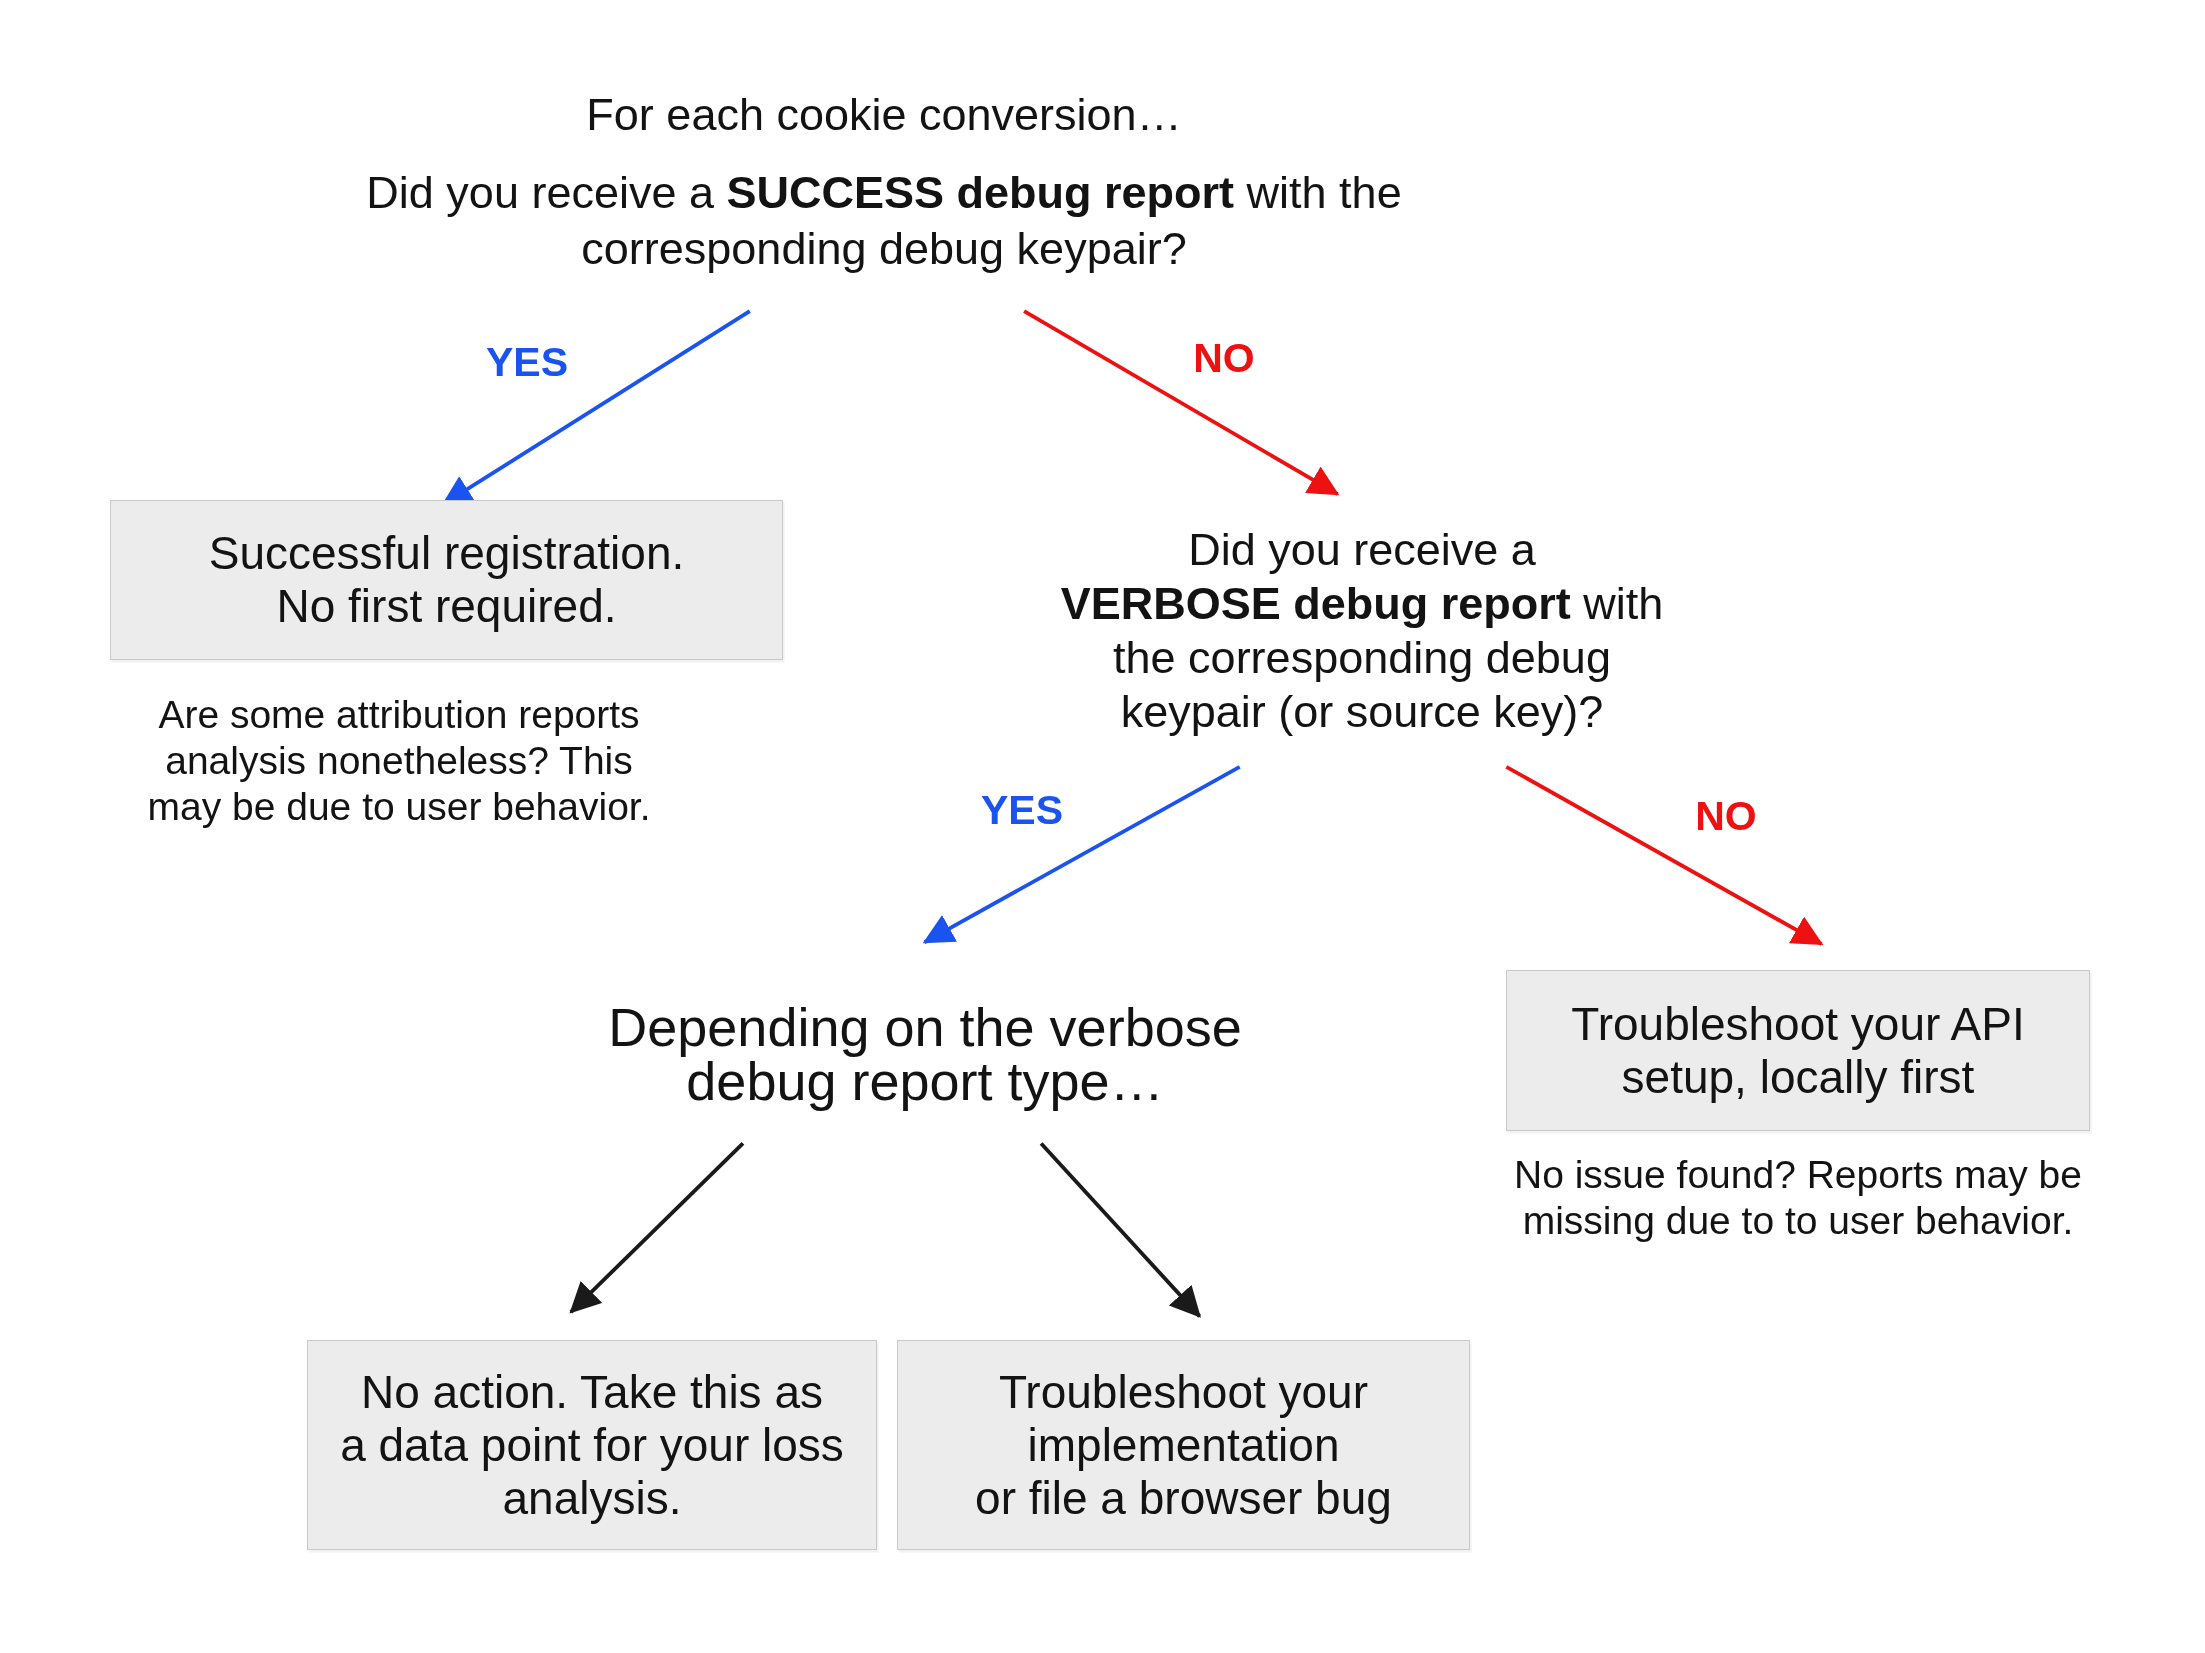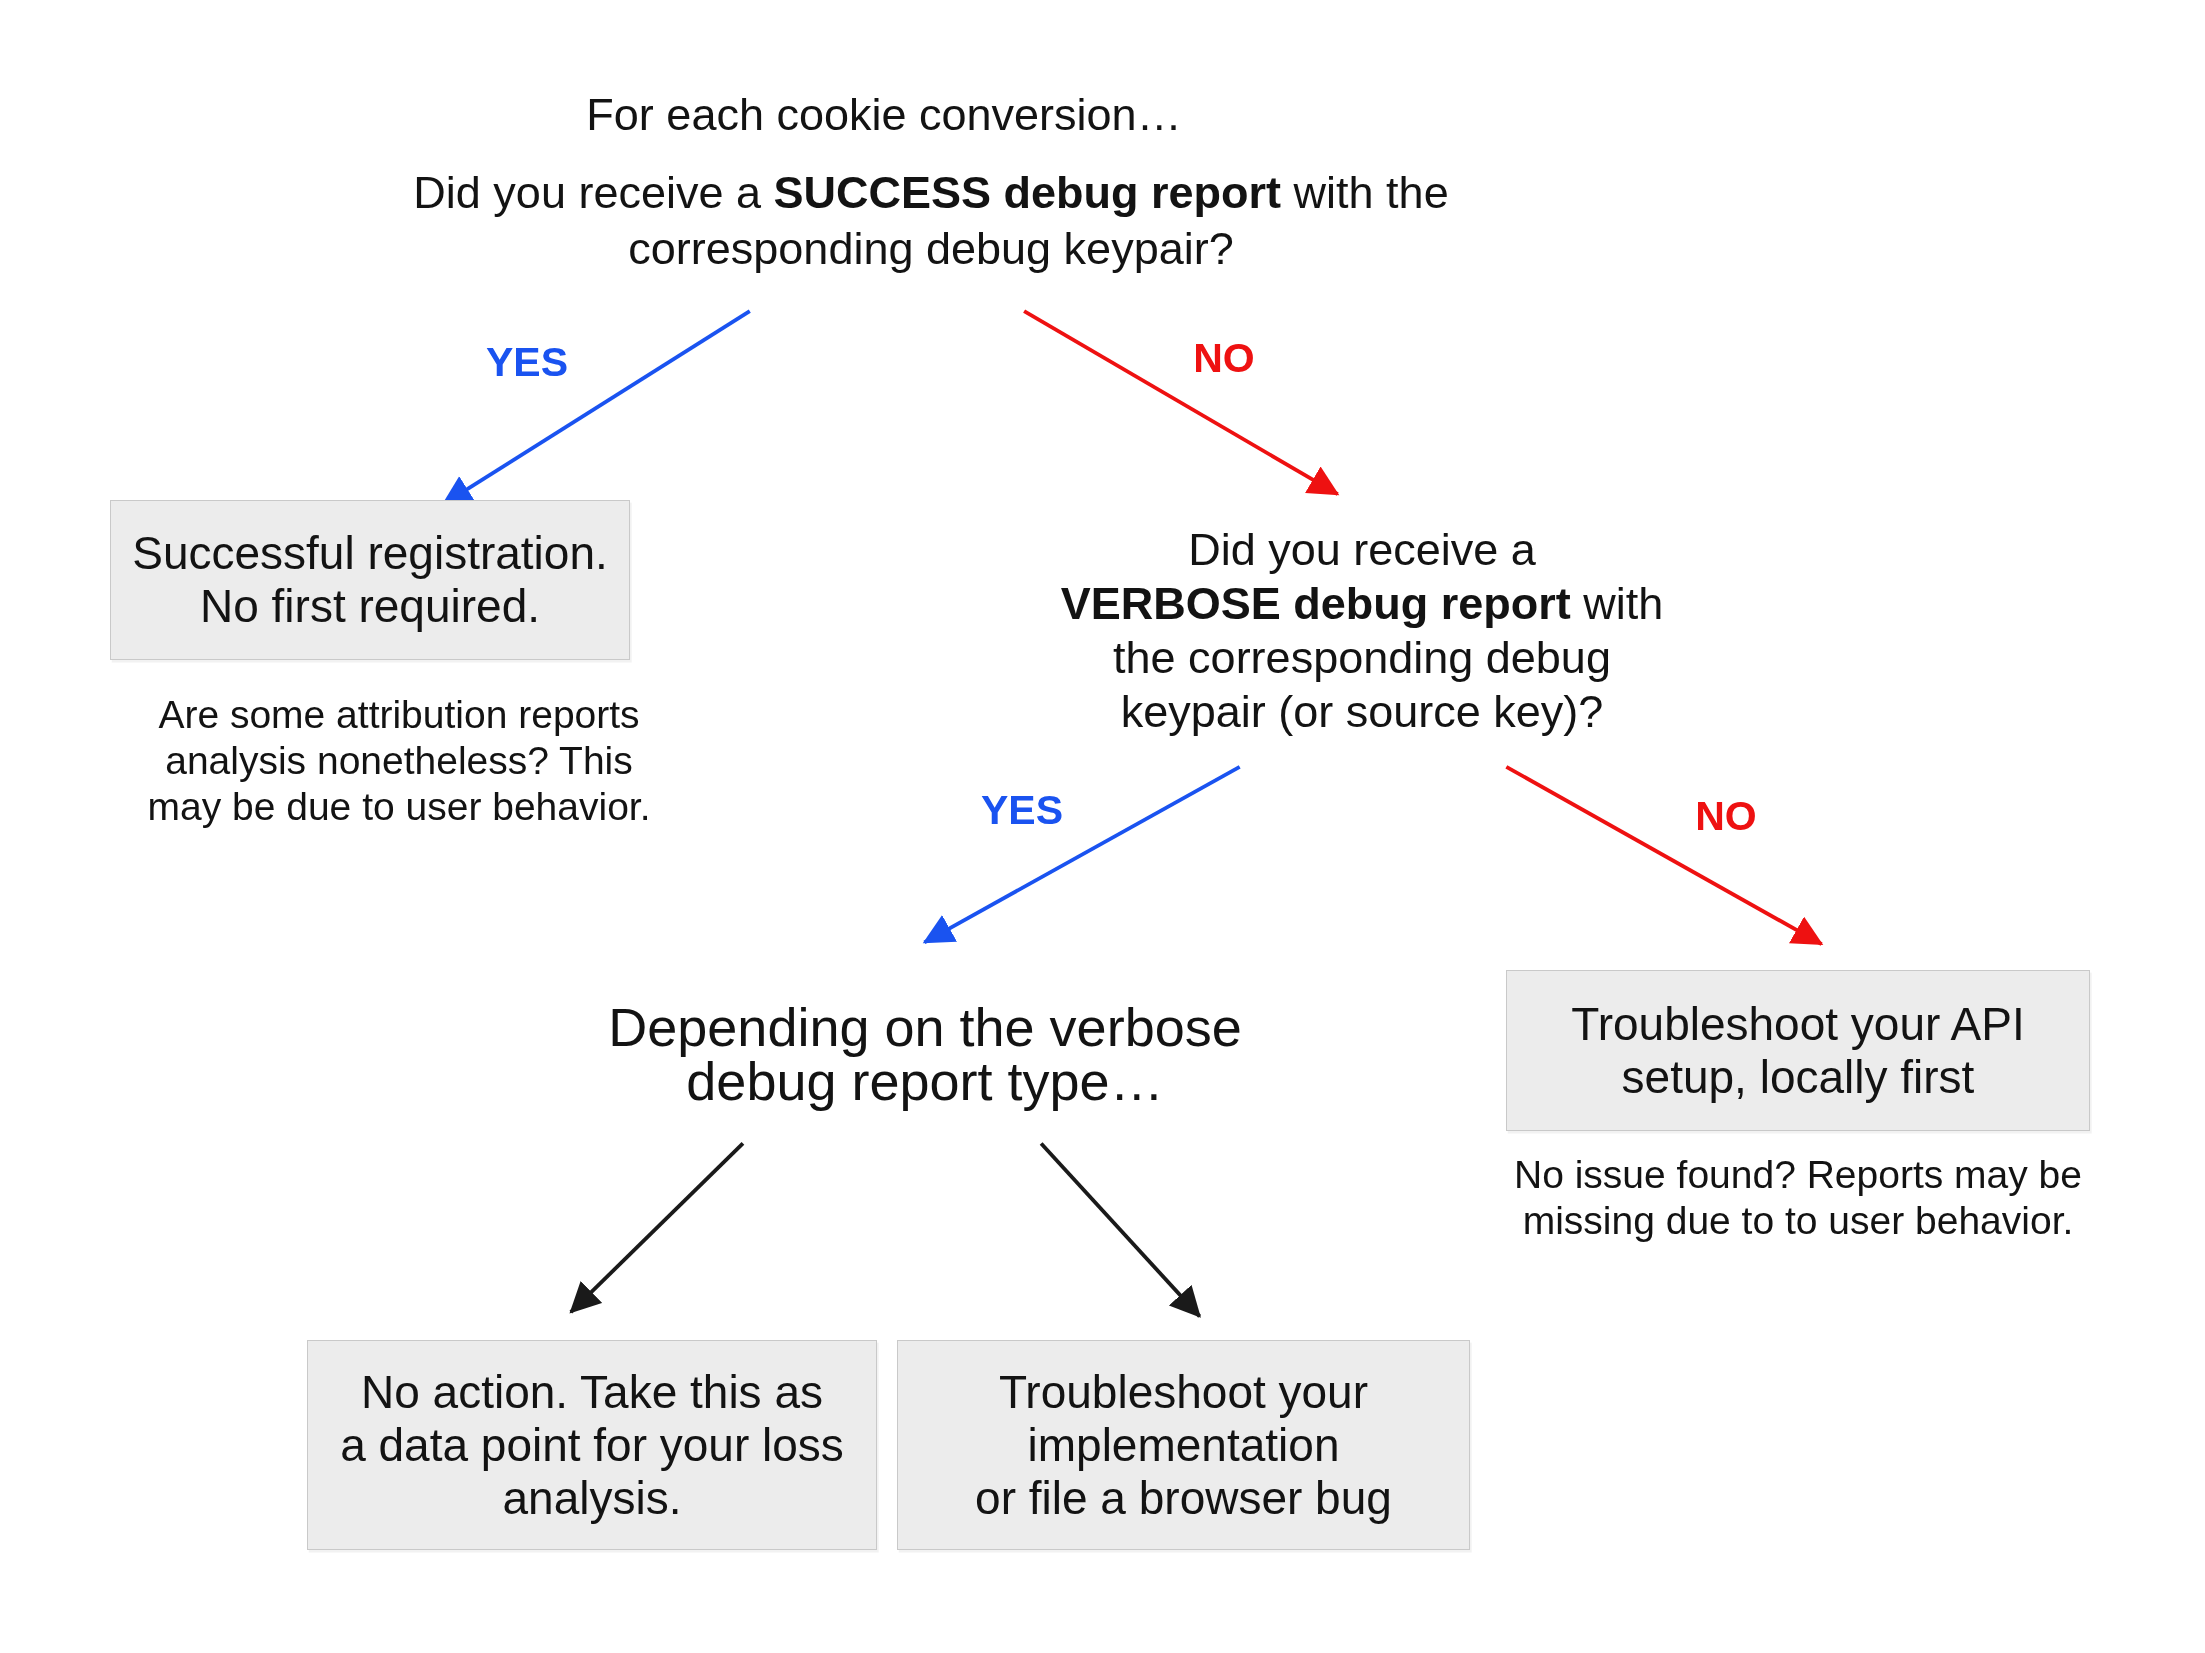--- a/index.html
+++ b/index.html
@@ -5,35 +5,35 @@
   html,body{margin:0;padding:0;background:#fff;}
   .canvas{
     position:relative;width:2205px;height:1653px;overflow:hidden;
     background:var(--background,#ffffff);
     font-family:"Liberation Sans","DejaVu Sans",sans-serif;
     color:var(--text,#131313);
   }
   .arrows{position:absolute;left:0;top:0;width:2205px;height:1653px;}
   .txt{position:absolute;text-align:center;transform:translateX(-50%);white-space:nowrap;}
   .intro{left:884px;top:87px;font-size:45px;line-height:55px;}
-  .q1{left:884px;top:165px;font-size:45px;line-height:56px;margin-left:47px;}
+  .q1{left:884px;top:165px;font-size:45px;line-height:56px;}
   .q2{left:1362px;top:523px;font-size:45px;line-height:54px;}
   .depending{left:925px;top:1000px;font-size:54px;line-height:54px;}
   .edge-label{position:absolute;transform:translate(-50%,-50%);font-weight:700;font-size:41px;}
   .yes{color:var(--yes,#1a53f0);}
   .no{color:var(--no,#ee1111);}
   .box{
     position:absolute;box-sizing:border-box;
     background:var(--box_fill,#ececec);
     border:1.7px solid var(--box_border,#c9c9c9);
     box-shadow:1.7px 2.6px 0 rgba(0,0,0,0.05);
     display:flex;flex-direction:column;justify-content:center;
     text-align:center;font-size:46px;line-height:53px;white-space:nowrap;
   }
-  .box-registered{left:110px;top:500px;width:520px;height:160px;}
+  .box-registered{left:110px;top:500px;width:673px;height:160px;}
   .box-api{left:1506px;top:970px;width:584px;height:161px;}
   .box-noaction{left:307px;top:1340px;width:570px;height:210px;}
   .box-impl{left:897px;top:1340px;width:573px;height:210px;}
   .note{position:absolute;transform:translateX(-50%);text-align:center;font-size:39px;line-height:46px;white-space:nowrap;}
   .note-registered{left:399px;top:692px;}
   .note-api{left:1798px;top:1152px;}
   .yes1{left:527px;top:362px;}
   .no1{left:1224px;top:358px;}
   .yes2{left:1022px;top:810px;}
   .no2{left:1726px;top:816px;}

